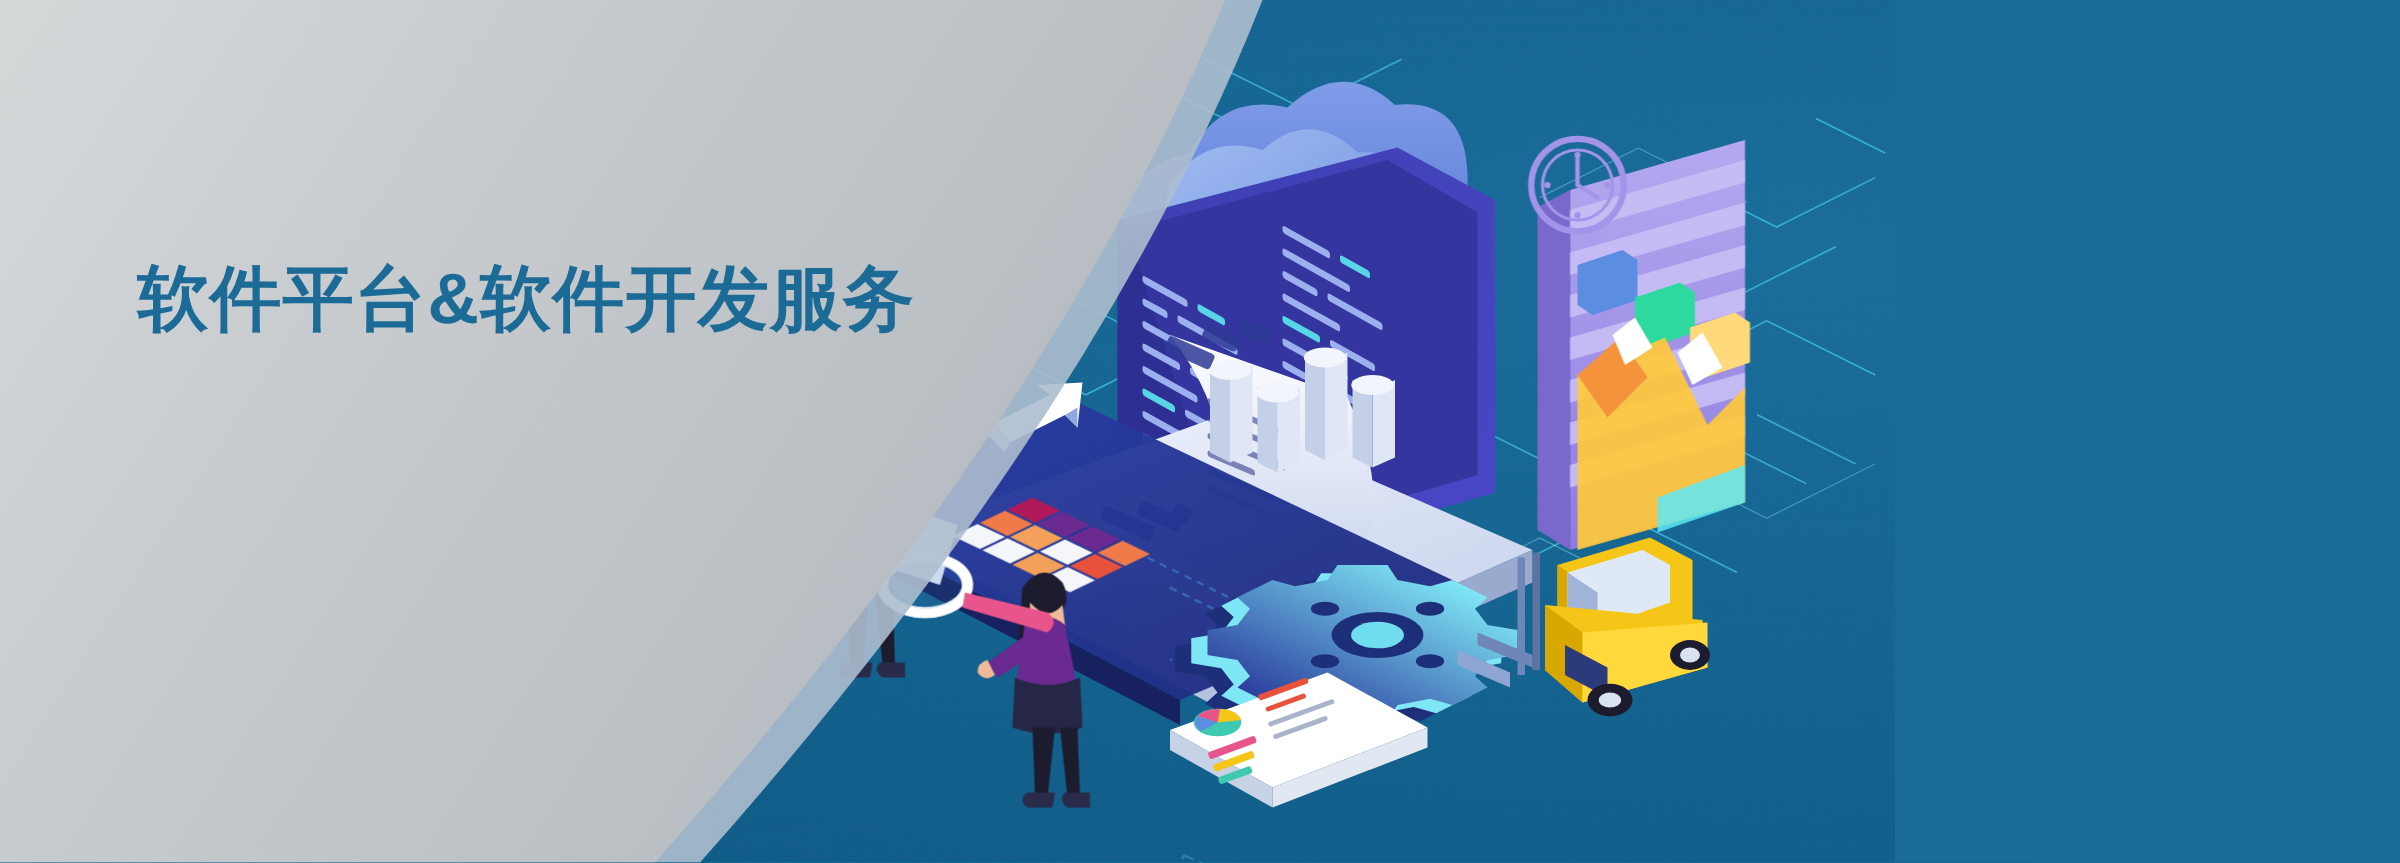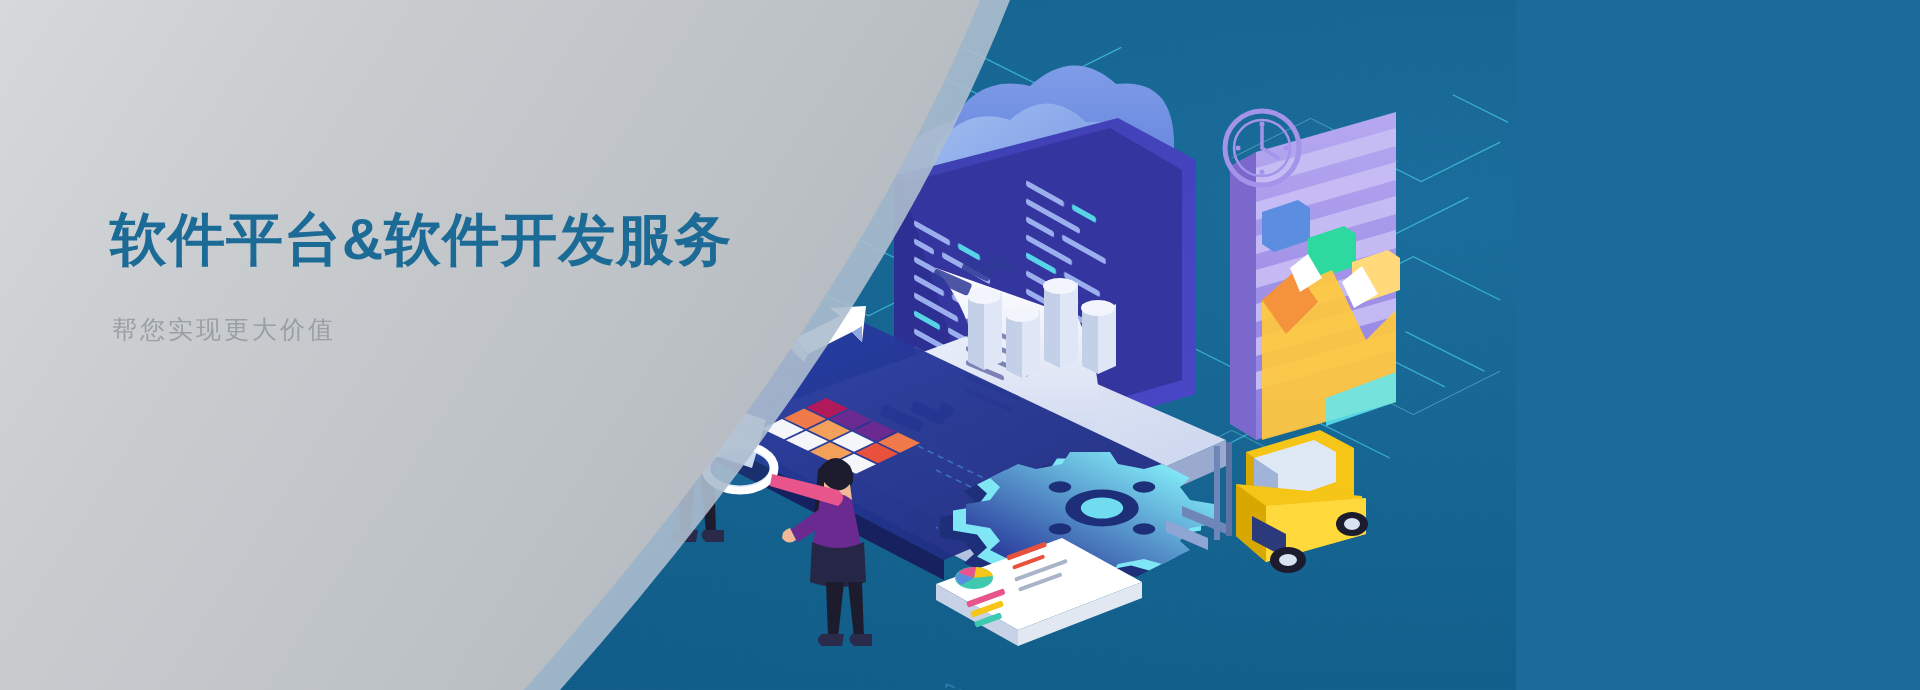--- a/index.html
+++ b/index.html
@@ -492,16 +492,15 @@
       </linearGradient>
     </defs>
 
     <path d="M0 0 L1010 0 Q880 330 560 690 L0 690 Z" fill="url(#gGrayEdge)" opacity=".9"></path>
 
     <path d="M0 0 L980 0 Q846 328 524 690 L0 690 Z" fill="url(#gGrayMain)"></path>
   </svg>
 
   <div class="text-block">
     <h1 class="headline">软件平台&amp;软件开发服务</h1>
-    <p class="subhead">帮您实现更大价值</p>
   </div>
 
 </div>
 
 </body></html>

